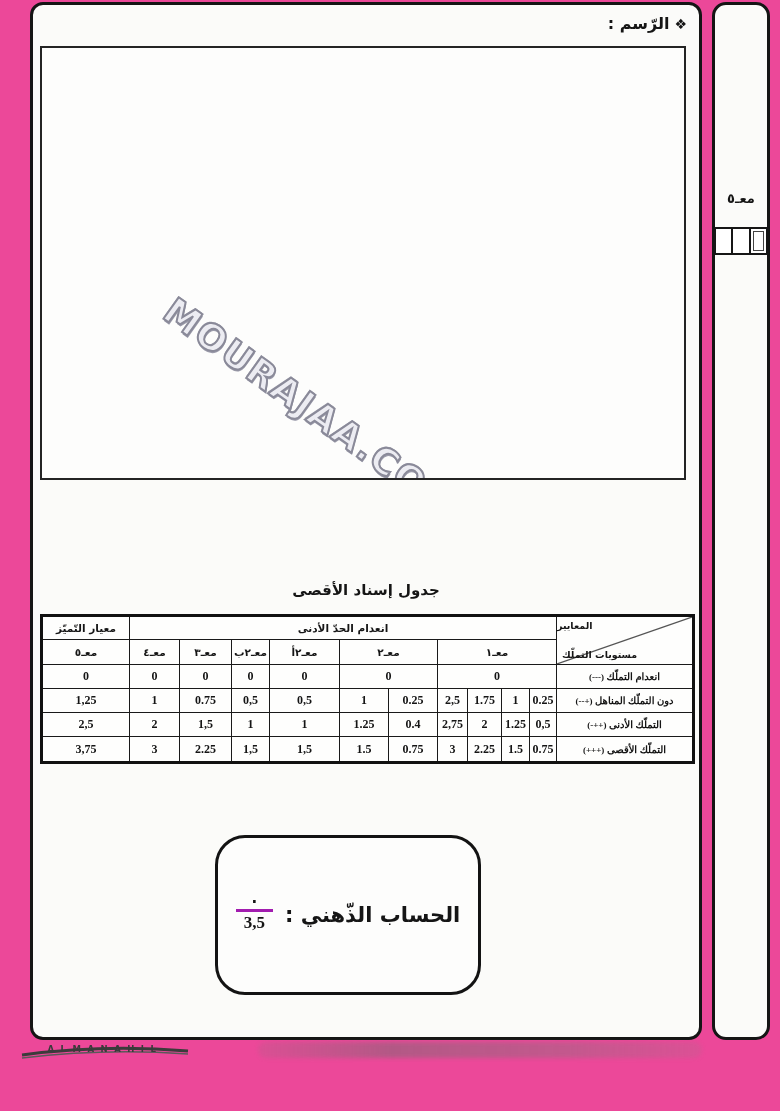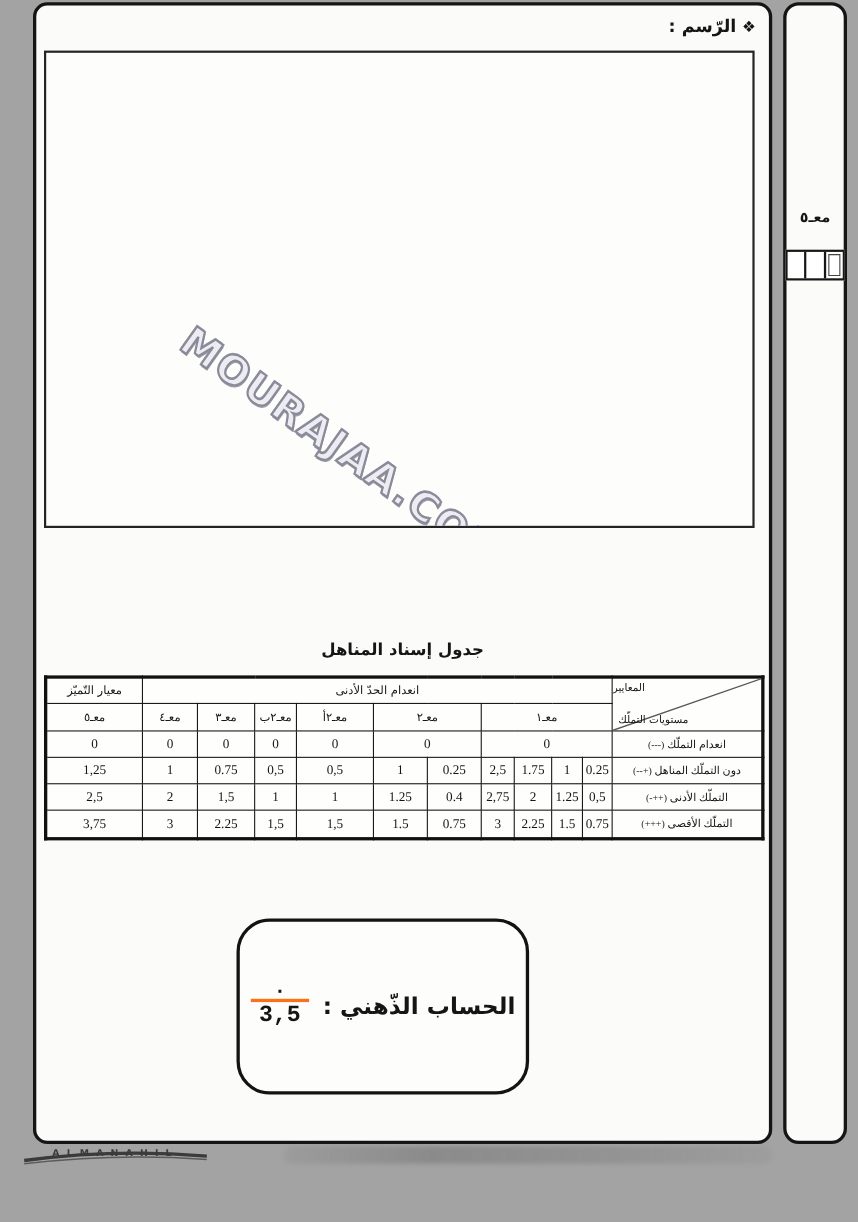--- a/index.html
+++ b/index.html
@@ -3,21 +3,21 @@
 <meta charset="utf-8">
 <style>
   html,body{margin:0;padding:0;}
   body{
     width:780px;height:1111px;
     background:#efeeec;
     font-family:"DejaVu Sans",sans-serif;
     color:#151515;
     overflow:hidden;
   }
-  .page{position:relative;width:780px;height:1111px;background:#a3a3a3;}
+  .page{position:relative;width:780px;height:1111px;background:#ec4899;}
 
   
   .main-frame{
     position:absolute;left:30px;top:2px;width:672px;height:1038px;
     box-sizing:border-box;border:3px solid #151515;border-radius:13px;
     background:#fbfbf9;
   }
   .drawing-label{
     position:absolute;top:9px;right:12px;
     direction:rtl;font-size:16px;font-weight:bold;letter-spacing:.5px;
@@ -45,21 +45,21 @@
     font-size:15px;font-weight:bold;
   }
   table.grades{
     position:absolute;left:7px;top:609px;
     border-collapse:collapse;table-layout:fixed;
     background:#fefefd;
   }
   table.grades td,table.grades th{
     box-sizing:border-box;border:1.8px solid #1a1a1a;
     padding:0;text-align:center;vertical-align:middle;
-    font-weight:normal;overflow:hidden;
+    font-weight:bold;overflow:hidden;
   }
   table.grades{border:3px solid #111;}
   .h1{height:24px;font-size:10.5px;direction:rtl;}
   .h2{height:25px;font-size:10.5px;direction:rtl;border-bottom-width:2.6px !important;}
   .num{font-family:"Liberation Serif","DejaVu Serif",serif;font-size:12px;font-weight:bold;height:24px;}
   .row-zero td{border-bottom-width:2.4px;}
   .lbl{direction:rtl;font-size:10px;white-space:nowrap;}
   .signs{direction:ltr;unicode-bidi:isolate;font-size:9px;letter-spacing:1px;}
   .corner{position:relative;direction:rtl;font-size:9.5px;line-height:1.1;}
   .corner svg{position:absolute;left:0;top:0;width:100%;height:100%;}
@@ -71,23 +71,23 @@
     position:absolute;left:182px;top:830px;width:266px;height:160px;
     box-sizing:border-box;border:3px solid #131313;border-radius:30px;
     background:#fdfdfc;
     display:flex;align-items:center;justify-content:center;
     direction:rtl;gap:12px;
   }
   .mental-label{font-size:21px;font-weight:bold;}
   .frac{display:inline-flex;flex-direction:column;align-items:center;direction:ltr;}
   .frac .fnum{font-size:15px;font-weight:bold;line-height:10px;}
   .frac .fden{
-    border-top:3px solid #f97316;margin-top:2px;padding:1px 8px 0 8px;
-    font-family:Liberation Mono, monospace;
-    font-size:21px;font-weight:bold;
+    border-top:3px solid #a21caf;margin-top:2px;padding:1px 8px 0 8px;
+    font-family:Liberation Serif, serif;
+    font-size:17px;font-weight:bold;
   }
 
   
   .side-frame{
     position:absolute;left:712px;top:2px;width:58px;height:1038px;
     box-sizing:border-box;border:3px solid #151515;border-radius:14px;
     background:#fbfbf9;
   }
   .side-label{
     position:absolute;top:186px;left:0;width:100%;
@@ -127,21 +127,21 @@
   <div class="main-frame">
 
     <div class="drawing-label">
       <span class="bullet">❖</span><span>الرّسم :</span>
     </div>
 
     <div class="drawing-box">
       <div class="watermark">MOURAJAA.COM</div>
     </div>
 
-    <div class="table-title">جدول إسناد المناهل</div>
+    <div class="table-title">جدول إسناد الأقصى</div>
 
     <table class="grades">
       <colgroup>
         <col style="width:88px">
           <col style="width:50px">
           <col style="width:52px">
         <col style="width:38px">
           <col style="width:70px">
           <col style="width:49px">
         <col style="width:49px">

